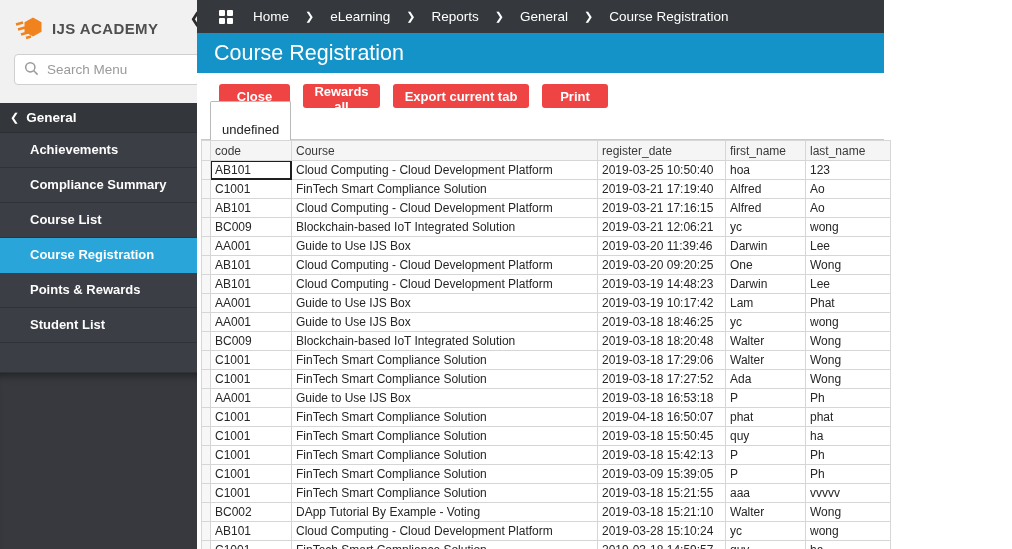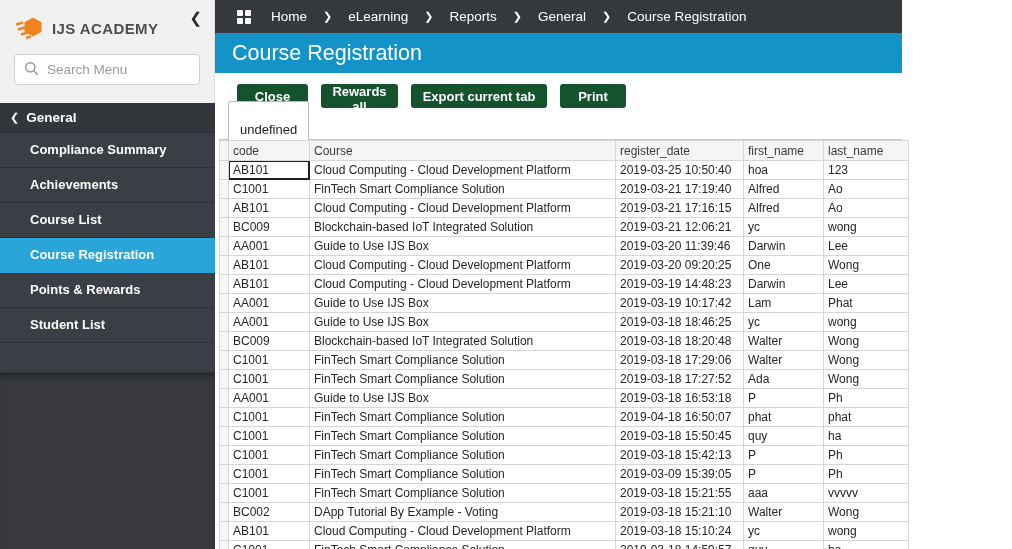--- a/index.html
+++ b/index.html
@@ -27,35 +27,35 @@
     padding-left:10px; font-size:13.5px; font-weight:bold; border-bottom:1px solid #2c2f33; cursor:pointer; }
   .menu-header .chev { font-size:11px; margin-right:7px; }
   .side-item { height:35px; line-height:34px; padding-left:30px; background:#3b3e44; color:#fdfdfd;
     font-size:13px; font-weight:600; border-bottom:1px solid #2f3237; cursor:pointer;
     white-space:nowrap; overflow:hidden; }
   .side-item.active { background:#2aa5da; border-bottom-color:#2aa5da; }
   .side-item.empty { height:30px; }
   .side-rest { flex:1; background:#37393e; box-shadow:inset 0 8px 9px -6px rgba(0,0,0,.45); }
 
   
-  .main { position:absolute; left:215px; top:0; width:687px; height:549px; background:#fff; }
+  .main { position:absolute; left:197px; top:0; width:687px; height:549px; background:#fff; }
   .topbar { height:33px; background:#35393e; display:flex; align-items:center; padding-left:22px; }
   .apps-icon { display:grid; grid-template-columns:6px 6px; grid-template-rows:6px 6px; gap:2px;
     margin-right:20px; cursor:pointer; }
   .apps-icon span { background:#fff; border-radius:1px; }
   .crumbs { display:flex; align-items:center; color:#fff; font-size:13.5px; }
   .crumb { padding:0 8px; cursor:pointer; white-space:nowrap; }
   .crumb:first-child { padding-left:0; }
   .sep { padding:0 8px; font-size:11px; font-weight:bold; color:#fff; }
 
   .banner { height:40px; background:#1493c8; color:#fff; display:flex; align-items:center;
     padding-left:17px; font-size:21.5px; }
 
   .toolbar { margin:11px 0 0 22px; display:flex; gap:13px; }
-  .btn { background:#14532d; color:#fff; border:none; border-radius:3px; font-weight:bold;
+  .btn { background:#ef4444; color:#fff; border:none; border-radius:3px; font-weight:bold;
     font-size:13px; height:24px; padding:0 10px; cursor:pointer; font-family:inherit; text-align:center; }
   .toolbar .btn:nth-child(1){ width:71px; }
   .toolbar .btn:nth-child(2){ width:77px; }
   .toolbar .btn:nth-child(3){ width:136px; }
   .toolbar .btn:nth-child(4){ width:66px; }
 
   .tabstrip { margin:13px 0 0 4px; height:19px; border-bottom:1px solid #c9c9c9;
     display:flex; align-items:flex-end; padding-left:9px; }
   .tab { background:#fff; border:1px solid #b9b9b9; border-bottom:none; border-radius:2px 2px 0 0;
     padding:20px 11px 3px 11px; font-size:13px; color:#222; margin-bottom:-1px; cursor:pointer;
@@ -101,22 +101,22 @@
         </svg>
       </span>
       <input type="text" placeholder="Search Menu" style="">
     </div>
   </div>
   <div class="menu-header">
     <span class="chev">❮</span>
     <span>General</span>
   </div>
   <div>
+      <div class="side-item">Achievements</div>
       <div class="side-item">Compliance Summary</div>
-      <div class="side-item">Achievements</div>
       <div class="side-item">Course List</div>
       <div class="side-item active">Course Registration</div>
       <div class="side-item">Points &amp; Rewards</div>
       <div class="side-item">Student List</div>
       <div class="side-item empty"></div>
     </div>
   <div class="side-rest"></div>
 </div>
 
 <div class="main">
@@ -320,21 +320,21 @@
           <td>BC002</td>
           <td>DApp Tutorial By Example - Voting</td>
           <td>2019-03-18 15:21:10</td>
           <td>Walter</td>
           <td>Wong</td>
         </tr>
         <tr>
           <td class="handle"></td>
           <td>AB101</td>
           <td>Cloud Computing  - Cloud Development Platform</td>
-          <td>2019-03-18 15:10:24</td>
+          <td>2019-03-28 15:10:24</td>
           <td>yc</td>
           <td>wong</td>
         </tr>
         <tr>
           <td class="handle"></td>
           <td>C1001</td>
           <td>FinTech Smart Compliance Solution</td>
           <td>2019-03-18 14:59:57</td>
           <td>quy</td>
           <td>ha</td>

